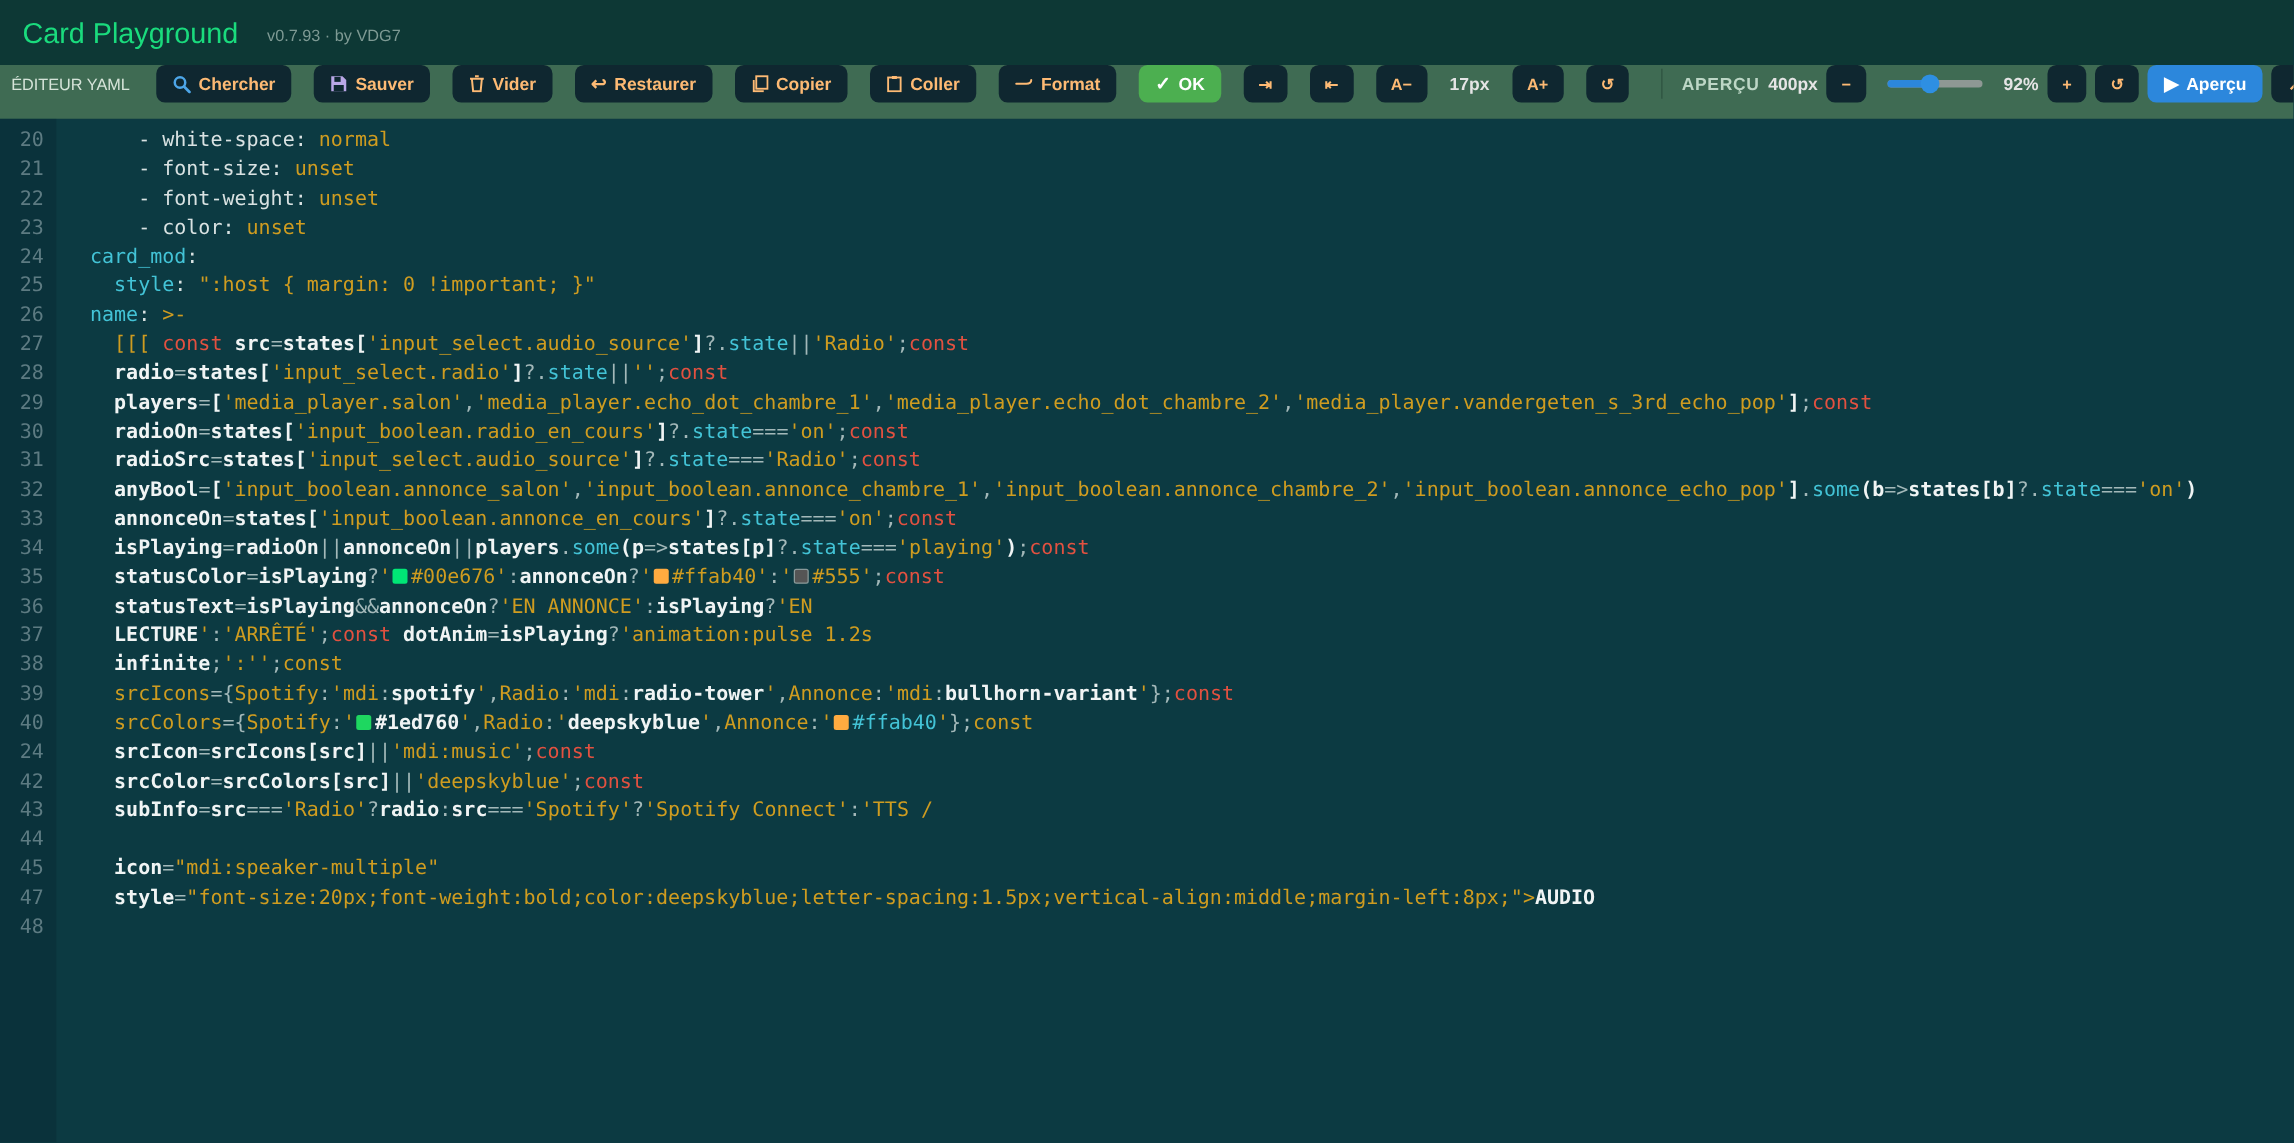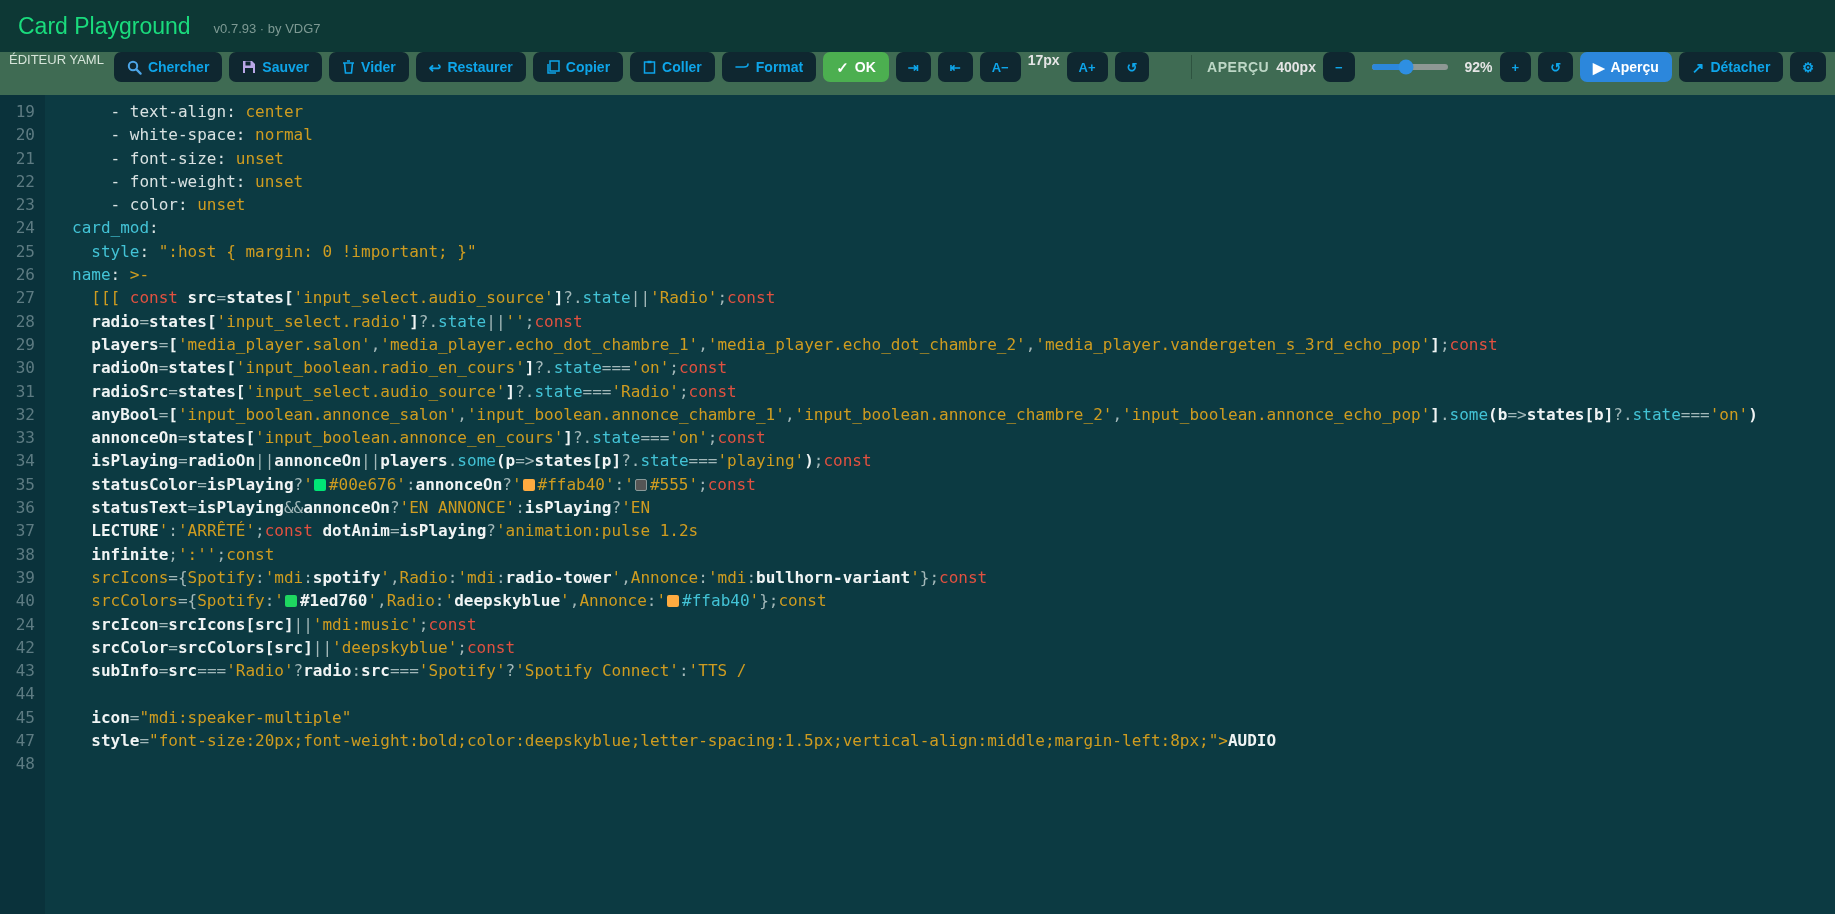--- a/index.html
+++ b/index.html
@@ -5,24 +5,24 @@
   * { box-sizing: border-box; }
   body { margin:0; background:#0c3a42; font-family:"Liberation Sans",sans-serif; }
   .app { width:1835px; height:914px; display:flex; flex-direction:column; overflow:hidden; background:#0c3a42; }
 
   
   .hdr { flex:0 0 52px; background:#0d3835; display:flex; align-items:center; padding:0 18px; }
   .title { color:#1adb7d; font-size:23px; }
   .ver { color:#7e9a94; font-size:13px; margin-left:23px; margin-top:5px; }
 
   
-  .tbar { flex:0 0 36px; background:#3f6b53; display:flex; align-items:flex-start; gap:7px; padding:0 9px 13px 9px; }
+  .tbar { flex:0 0 36px; background:#3f6b53; display:flex; align-items:center; gap:18px; padding:0 9px 13px 9px; }
   .tb-label { color:#d6e4d9; font-size:13px; margin-right:3px; white-space:nowrap; }
   .btn { display:inline-flex; align-items:center; justify-content:center; gap:6px; background:#0f2730;
-         color:#0ea5e9; font-family:"Liberation Sans",sans-serif; font-weight:bold; font-size:14px;
+         color:#fdba74; font-family:"Liberation Sans",sans-serif; font-weight:bold; font-size:14px;
          padding:0 13px; border-radius:7px; border:none; cursor:pointer; white-space:nowrap; height:30px; }
   .btn.small { padding:0 12px; font-size:13px; }
   .btn.ok { background:#4caf50; color:#fff; }
   .btn.primary { background:#2c87dc; color:#fff; }
   .icon { display:inline-flex; align-items:center; line-height:1; }
   .ic-search { color:#4da6e8; }
   .ic-save { color:#b9a7e6; }
   .glyph { font-size:15px; }
   .tb-right { margin-left:auto; display:flex; align-items:center; gap:7px; }
   .sep { width:1px; height:24px; background:#2e5340; margin:0 8px; }
@@ -177,21 +177,20 @@
       </button>
       <button class="btn small">
           <span>⚙</span>
         </button>
     </div>
   </div>
 
   <div class="editor">
     <div class="gutterbg"></div>
     <div class="code-lines">
-        <div class="cl"><span class="ln">19</span><span class="ct"><span class="tk-w">    - text-align: </span><span class="tk-s">center</span></span></div>
         <div class="cl"><span class="ln">20</span><span class="ct"><span class="tk-w">    - white-space: </span><span class="tk-s">normal</span></span></div>
         <div class="cl"><span class="ln">21</span><span class="ct"><span class="tk-w">    - font-size: </span><span class="tk-s">unset</span></span></div>
         <div class="cl"><span class="ln">22</span><span class="ct"><span class="tk-w">    - font-weight: </span><span class="tk-s">unset</span></span></div>
         <div class="cl"><span class="ln">23</span><span class="ct"><span class="tk-w">    - color: </span><span class="tk-s">unset</span></span></div>
         <div class="cl"><span class="ln">24</span><span class="ct"><span class="tk-k">card_mod</span><span class="tk-w">:</span></span></div>
         <div class="cl"><span class="ln">25</span><span class="ct"><span class="tk-w">  </span><span class="tk-k">style</span><span class="tk-w">: </span><span class="tk-s">":host { margin: 0 !important; }"</span></span></div>
         <div class="cl"><span class="ln">26</span><span class="ct"><span class="tk-k">name</span><span class="tk-w">: </span><span class="tk-s">&gt;-</span></span></div>
         <div class="cl"><span class="ln">27</span><span class="ct"><span class="tk-w">  </span><span class="tk-s">[[[ </span><span class="tk-r">const </span><span class="tk-b">src</span><span class="tk-p">=</span><span class="tk-b">states[</span><span class="tk-s">'input_select.audio_source'</span><span class="tk-b">]</span><span class="tk-p">?.</span><span class="tk-k">state</span><span class="tk-p">||</span><span class="tk-s">'Radio'</span><span class="tk-p">;</span><span class="tk-r">const</span></span></div>
         <div class="cl"><span class="ln">28</span><span class="ct"><span class="tk-w">  </span><span class="tk-b">radio</span><span class="tk-p">=</span><span class="tk-b">states[</span><span class="tk-s">'input_select.radio'</span><span class="tk-b">]</span><span class="tk-p">?.</span><span class="tk-k">state</span><span class="tk-p">||</span><span class="tk-s">''</span><span class="tk-p">;</span><span class="tk-r">const</span></span></div>
         <div class="cl"><span class="ln">29</span><span class="ct"><span class="tk-w">  </span><span class="tk-b">players</span><span class="tk-p">=</span><span class="tk-b">[</span><span class="tk-s">'media_player.salon'</span><span class="tk-p">,</span><span class="tk-s">'media_player.echo_dot_chambre_1'</span><span class="tk-p">,</span><span class="tk-s">'media_player.echo_dot_chambre_2'</span><span class="tk-p">,</span><span class="tk-s">'media_player.vandergeten_s_3rd_echo_pop'</span><span class="tk-b">]</span><span class="tk-p">;</span><span class="tk-r">const</span></span></div>

